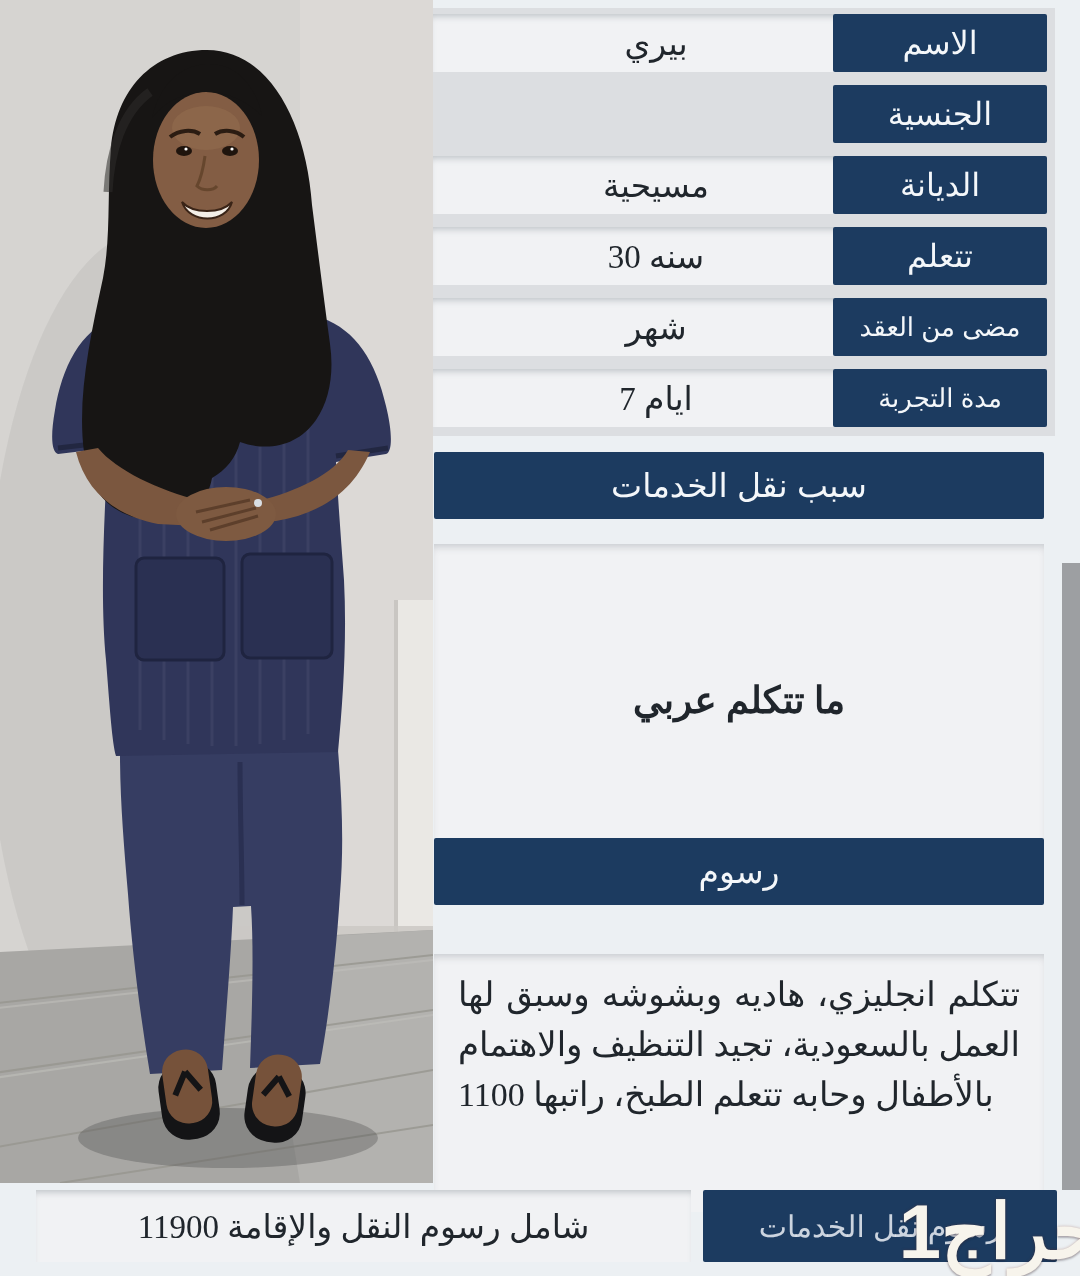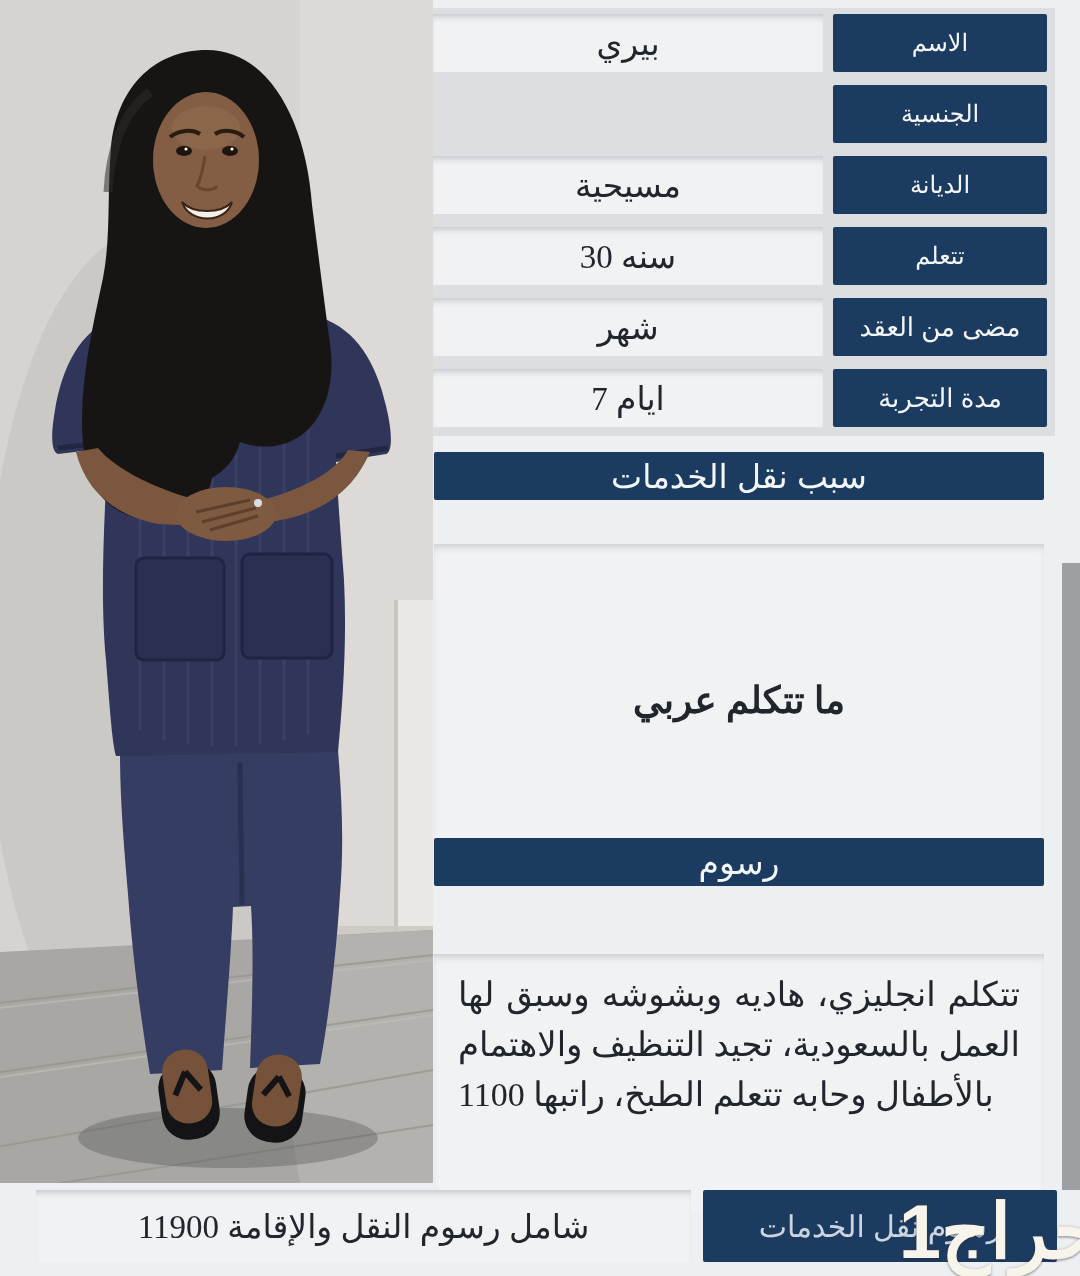--- a/index.html
+++ b/index.html
@@ -15,28 +15,28 @@
 
   
   .rows-back{position:absolute;left:433px;top:8px;width:622px;height:428px;background:var(--rowback);}
 
   
   .row{position:absolute;left:433px;width:624px;height:58px;}
   .r1{top:14px}.r2{top:85px}.r3{top:156px}.r4{top:227px}.r5{top:298px}.r6{top:369px}
   .val{position:absolute;left:0;top:0;width:390px;height:58px;background:var(--cell);
        box-shadow:inset 0 6px 7px -4px rgba(90,100,110,.35);
        display:flex;align-items:center;justify-content:center;
-       font-family:"Liberation Serif",serif;font-size:33px;color:var(--ink);direction:rtl;white-space:nowrap;}
+       font-family:"Liberation Serif",serif;font-size:33px;color:var(--ink);direction:rtl;white-space:nowrap;padding-left:28px;}
   .lab{position:absolute;left:400px;top:0;width:214px;height:58px;background:var(--navy);
        display:flex;align-items:center;justify-content:center;
-       font-size:24px;color:var(--labeltext);direction:rtl;white-space:nowrap;border-radius:2px;}
+       font-size:32px;color:var(--labeltext);direction:rtl;white-space:nowrap;border-radius:2px;}
   .r5 .lab,.r6 .lab{font-size:26px;}
 
   
-  .sec-h{position:absolute;left:434px;width:610px;height:48px;background:var(--navy);
+  .sec-h{position:absolute;left:434px;width:610px;height:67px;background:var(--navy);
          display:flex;align-items:center;justify-content:center;
          font-size:33px;color:var(--labeltext);direction:rtl;border-radius:2px;}
   .s1{top:452px}.s2{top:838px}
   .sec-b{position:absolute;left:434px;width:610px;background:var(--cell);
          box-shadow:inset 0 6px 8px -4px rgba(90,100,110,.3);color:var(--ink);direction:rtl;}
   .b1{top:544px;height:312px;display:flex;align-items:center;justify-content:center;
       font-family:"Liberation Serif",serif;font-size:37px;font-weight:bold;}
   .b2{top:906px;height:258px;box-sizing:border-box;padding:16px 24px 0 24px;
       font-family:"Liberation Serif",serif;font-size:34px;line-height:50px;
       text-align:justify;text-align-last:left;margin-top:48px;}

